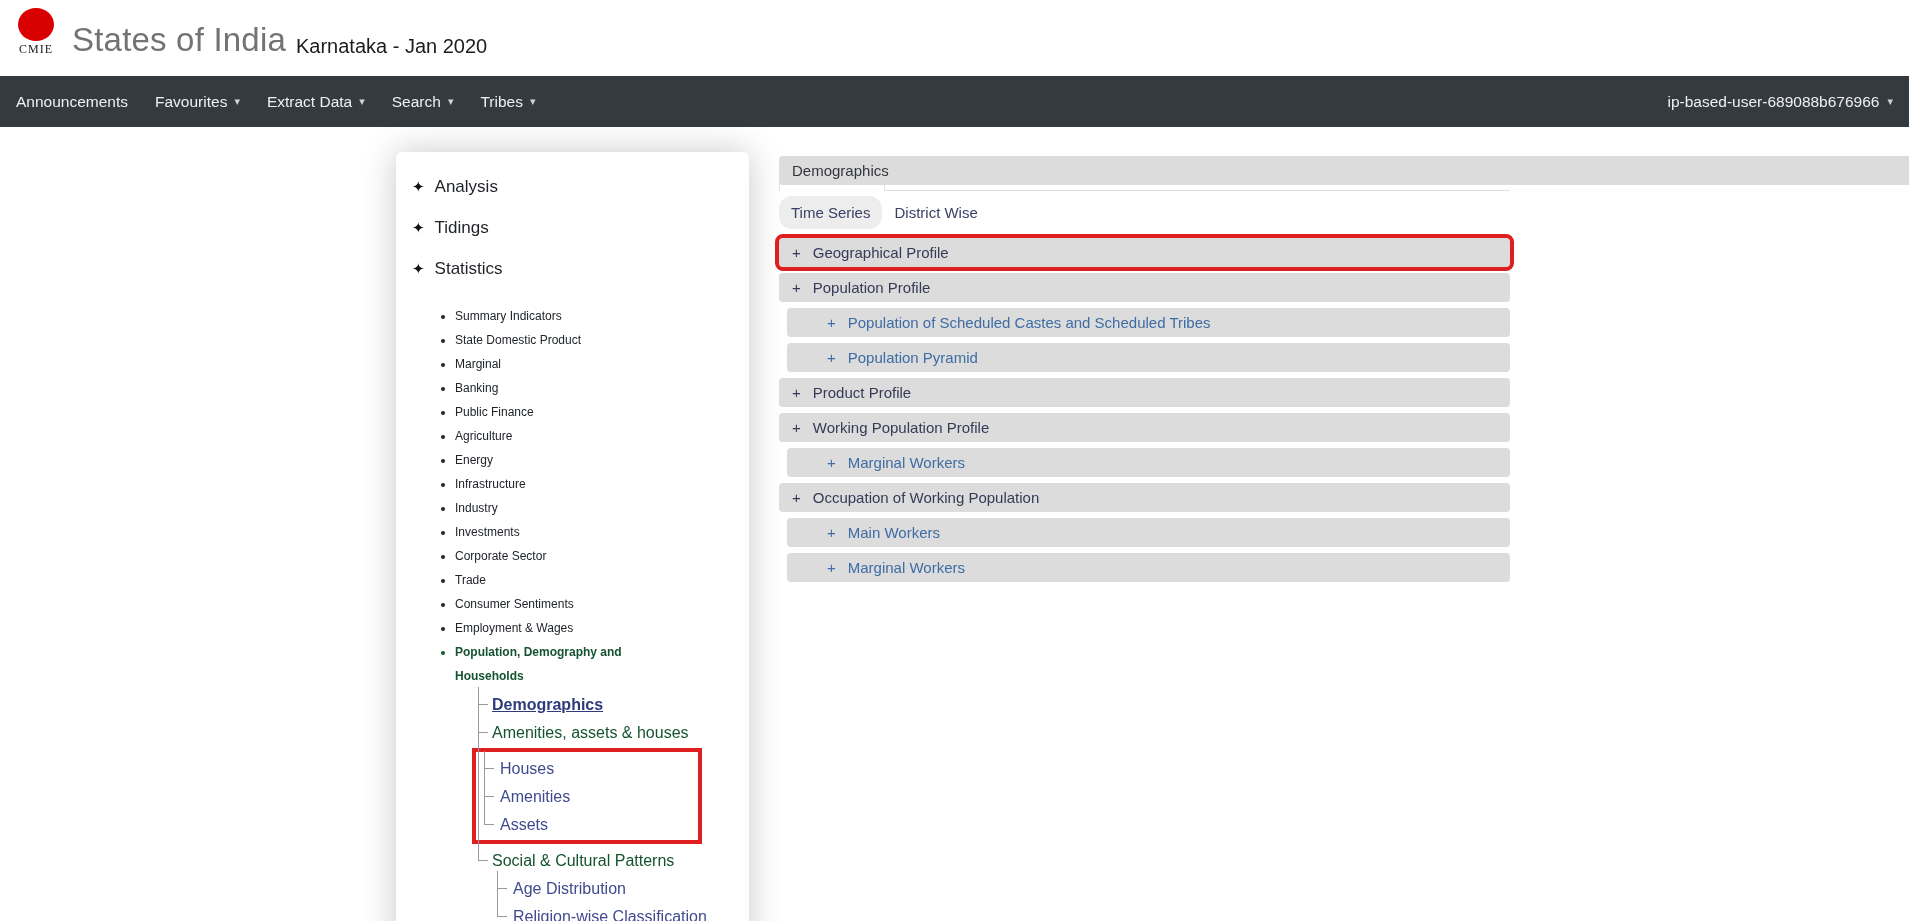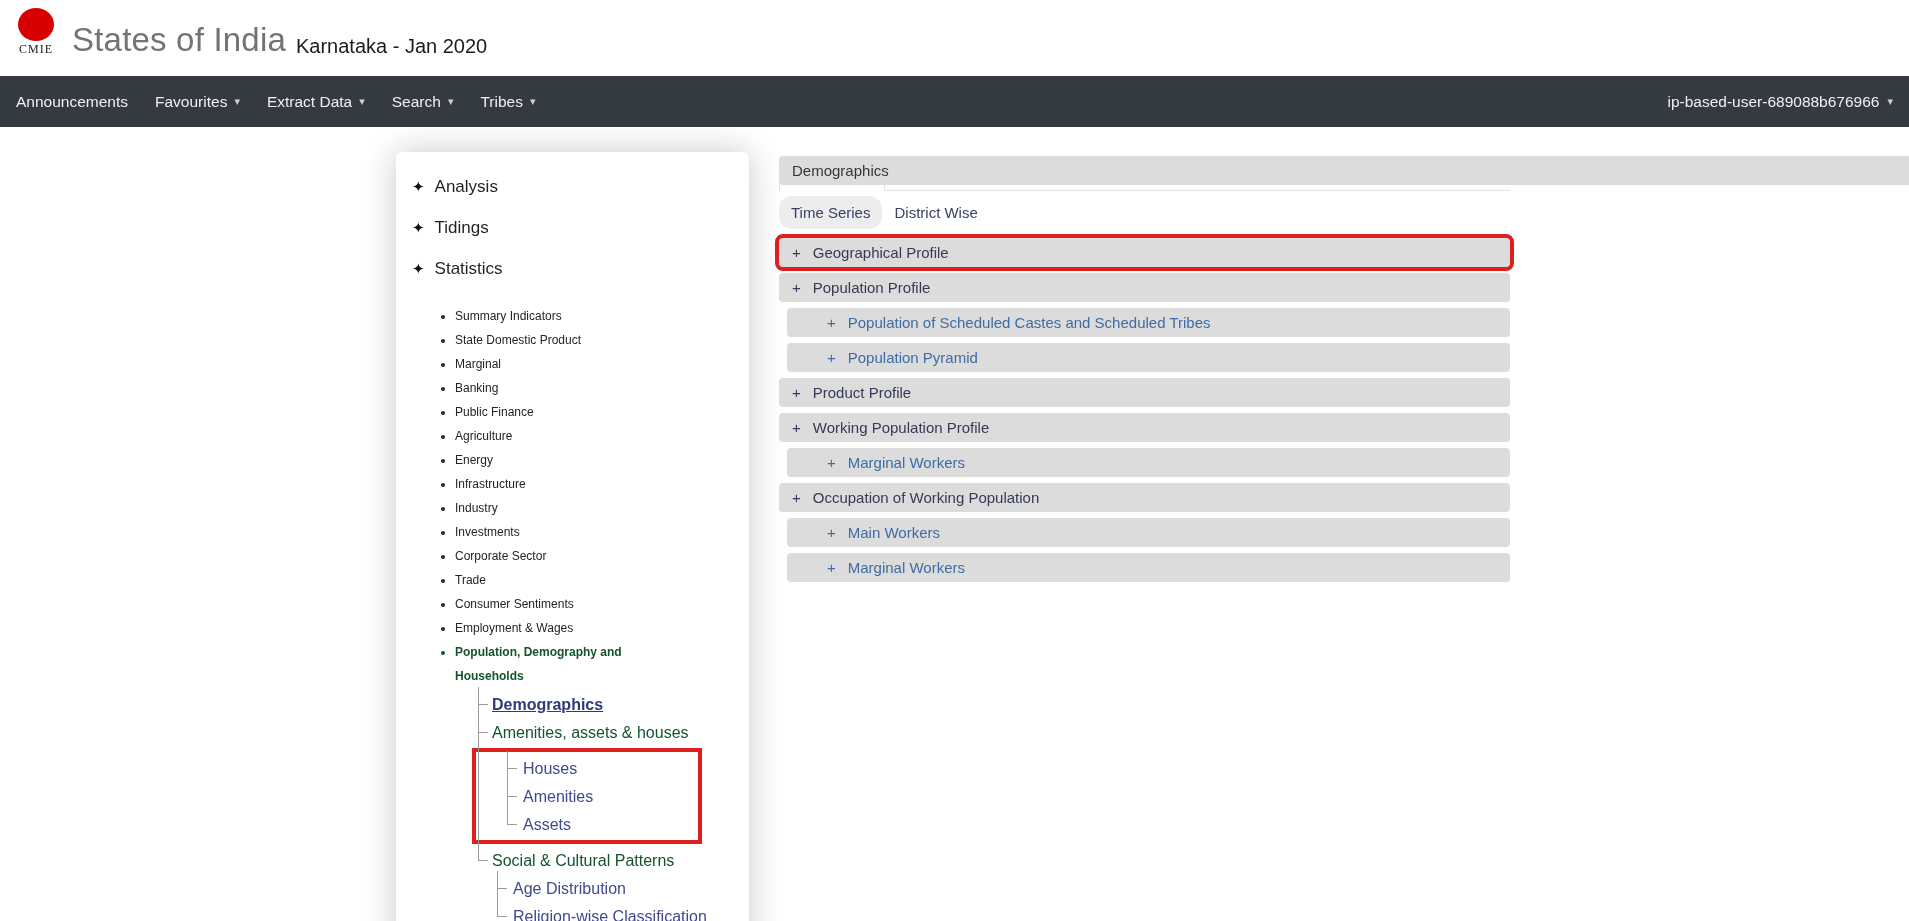--- a/index.html
+++ b/index.html
@@ -38,21 +38,21 @@
   .tree-node::before { content:""; position:absolute; left:0; top:-6px; width:1px; background:#9a9a9a; }
   .tree-node.cont::before { height:calc(100% + 6px); }
   .tree-node.last::before { height:18px; }
   .tree-node::after { content:""; position:absolute; left:0; top:11px; width:10px; height:1px; background:#9a9a9a; }
   .tlabel { cursor:pointer; }
   .tlabel.active { color:#2d3a7c; font-weight:bold; text-decoration:underline; }
   .tlabel.link { color:#3f4a8f; }
   .tlabel.plain { color:#14532d; }
   .tree-children { margin-left:5px; }
   .tree-children .tree-node { padding-left:16px; }
-  .hl-box { border:4px solid #dd1f1f; margin:4px 0 5px -20px; padding:0 0 4px 31px; width:230px; }
+  .hl-box { border:4px solid #dd1f1f; margin:4px 0 5px -20px; padding:0 0 4px 8px; width:230px; }
   
   .main { position:absolute; left:779px; top:156px; width:731px; }
   .tabs-row { display:flex; align-items:flex-end; border-bottom:1px solid #dee2e6; }
   .tab { padding:8px 14px; font-size:15px; color:#3a4066; cursor:pointer; }
   .tab.active { background:#fff; border:1px solid #dee2e6; border-bottom:1px solid #fff;
                 border-radius:5px 5px 0 0; margin-bottom:-1px; }
   .tab-actions { margin-left:auto; display:flex; gap:24px; padding:0 12px 8px 0;
                  color:#3a4066; font-size:16px; }
   .tab-action { cursor:pointer; }
   .subtabs-row { display:flex; margin-top:5px; }

